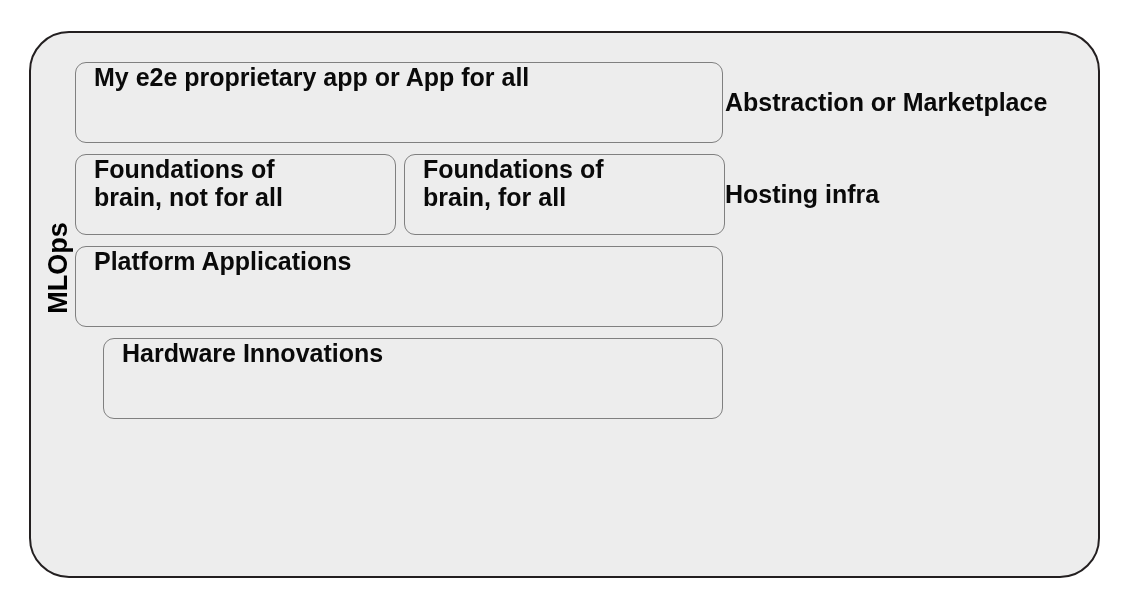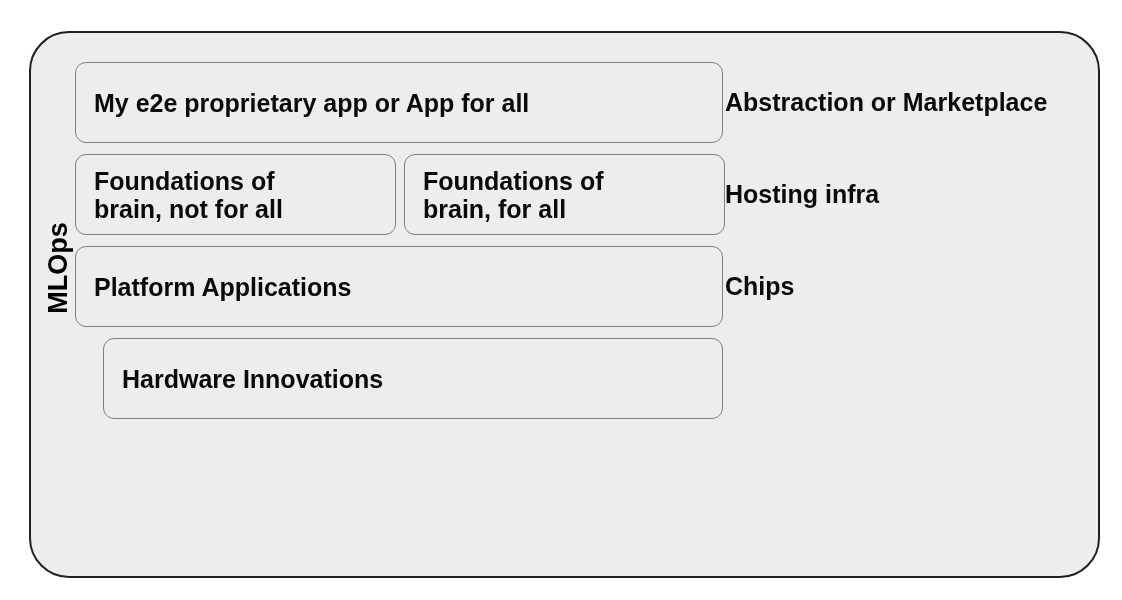--- a/index.html
+++ b/index.html
@@ -69,21 +69,20 @@
   }
   .row:last-child { margin-bottom: 0; padding-left: 28px; }
 
   .layer-box {
     box-sizing: border-box;
     flex: 1 1 auto;
     background: #ededed;
     border: 1.6px solid #808080;
     border-radius: 11px;
     display: flex;
-    align-items: center;
     padding: 0 18px;
   }
 
   .layer-box.half {
     flex: 0 0 321px;
     width: 321px;
   }
 
   .layer-text {
     font-size: 25px;
@@ -159,19 +158,16 @@
 
     </div>
 
     <div class="labels">
       <div class="label-slot">
         <span class="label-text">Abstraction or Marketplace</span>
       </div>
       <div class="label-slot">
         <span class="label-text">Hosting infra</span>
       </div>
-      <div class="label-slot">
-        <span class="label-text">Chips</span>
-      </div>
     </div>
 
   </div>
 </div>
 
 </body></html>

